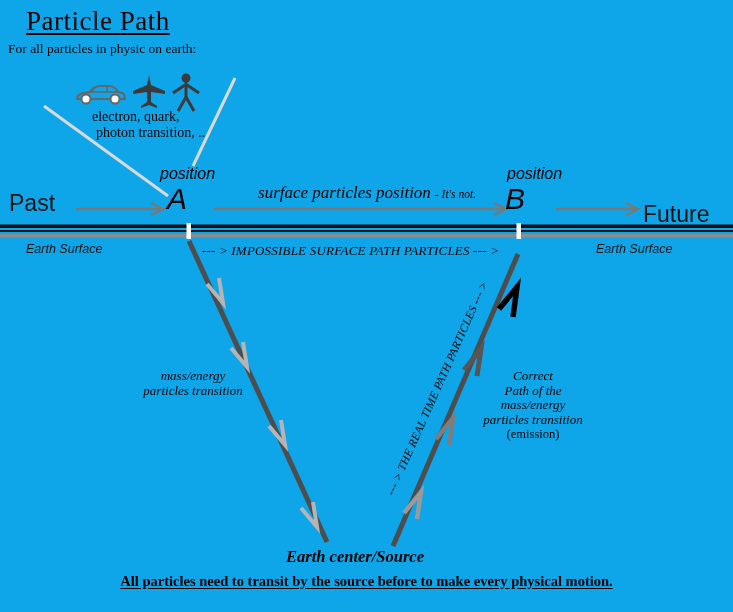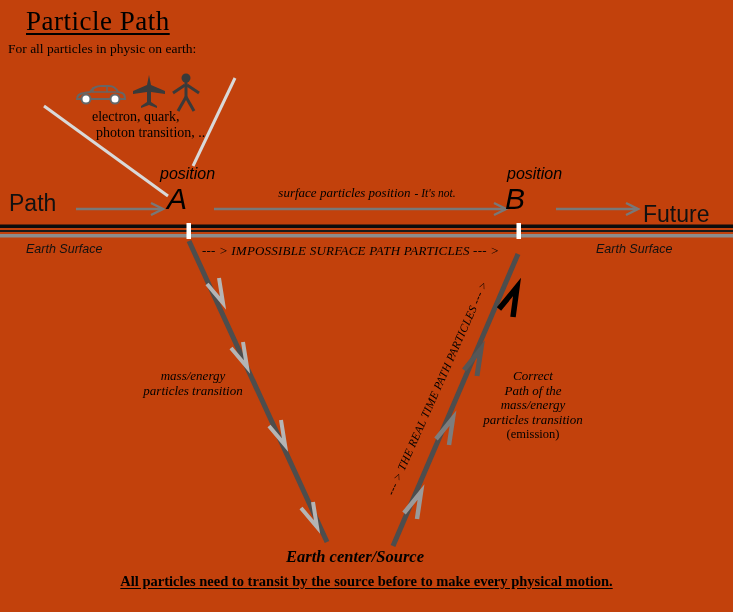--- a/index.html
+++ b/index.html
@@ -1,33 +1,33 @@
 <!DOCTYPE html>
 <html><head>
 <meta charset="utf-8">
 <style>
   html,body{margin:0;padding:0;background:#fff;}
   .stage{
-    position:relative;width:733px;height:612px;background:#c2410c;
+    position:relative;width:733px;height:612px;background:#0ea5e9;
     font-family:"Liberation Serif",serif;color:#000;overflow:hidden;
   }
   .abs{position:absolute;}
   svg{display:block;}
   .title{
     font-size:27px;text-decoration:underline;text-underline-offset:3px;
     letter-spacing:0.5px;
   }
   .intro{font-size:13.5px;}
   .caption{font-size:14px;line-height:16px;}
   .caption .c2{padding-left:4px;text-align:center;}
   .pos-label{font-family:"Liberation Sans",sans-serif;font-style:italic;font-size:16px;}
   .endpoint{font-family:"Liberation Sans",sans-serif;font-style:italic;font-size:30px;line-height:30px;}
   .time-word{font-family:"Liberation Sans",sans-serif;font-size:23px;line-height:24px;color:#111;}
   .surface-note{width:290px;text-align:center;font-style:italic;}
-  .surface-note .big{font-size:13px;}
+  .surface-note .big{font-size:17px;}
   .surface-note .small{font-size:11.5px;}
   .earth-surface{font-family:"Liberation Sans",sans-serif;font-style:italic;font-size:12.5px;color:#111;}
   .impossible{width:305px;text-align:center;font-style:italic;font-size:13px;letter-spacing:0.2px;}
   .pathblock{text-align:center;font-style:italic;font-size:13px;line-height:14.5px;}
   .pathblock .mode{font-style:normal;font-size:12.5px;}
   .pathblock .shift{position:relative;left:-24px;}
   .rotated{
     width:246px;text-align:center;font-style:italic;font-size:11.5px;
     transform:rotate(-66deg);transform-origin:50% 50%;letter-spacing:0.3px;white-space:nowrap;
   }
@@ -119,21 +119,21 @@
   </div>
 
   <div class="abs caption" style="left:92px;top:109px;">
     <div>electron, quark,</div>
     <div class="c2">photon transition, ..</div>
   </div>
 
   <div class="abs pos-label" style="left:160px;top:165px;">position</div>
   <div class="abs pos-label" style="left:507px;top:165px;">position</div>
 
-  <div class="abs time-word" style="left:9px;top:191px;">Path</div>
+  <div class="abs time-word" style="left:9px;top:191px;">Past</div>
   <div class="abs endpoint" style="left:167px;top:184px;">A</div>
   <div class="abs endpoint" style="left:505px;top:184px;">B</div>
   <div class="abs time-word" style="left:643px;top:191px;margin-top:11px;">Future</div>
 
   <div class="abs surface-note" style="left:222px;top:183px;">
     <span class="big">surface particles position</span>
     <span class="small">- It's not.</span>
   </div>
 
   <div class="abs earth-surface" style="left:26px;top:242px;">Earth Surface</div>

